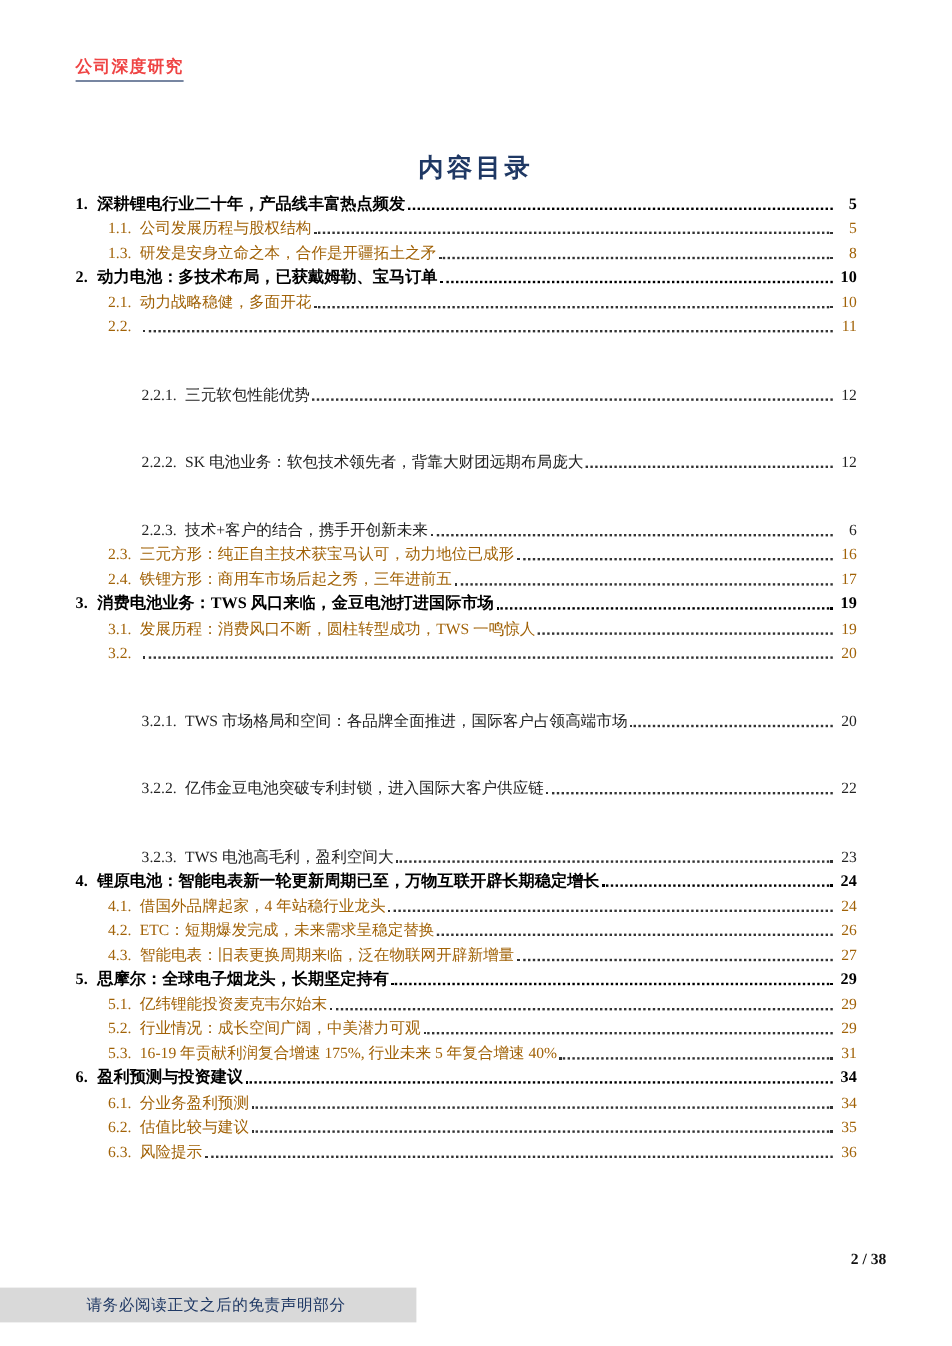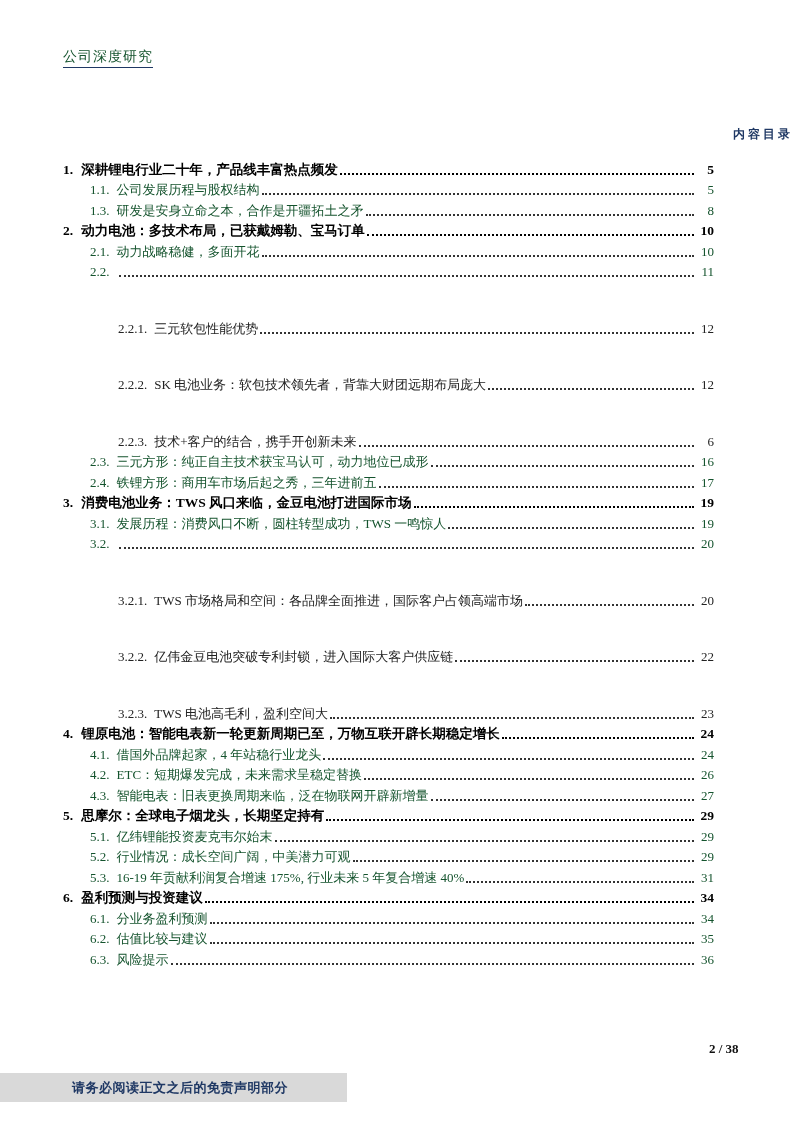--- a/index.html
+++ b/index.html
@@ -3,56 +3,56 @@
   <meta charset="utf-8">
   <style>
     html, body { margin: 0; padding: 0; background: #ffffff; }
     body {
       width: 793px; height: 1122px; position: relative; overflow: hidden;
       font-family: "Liberation Serif", "DejaVu Serif", serif;
       color: #111;
     }
     .header-label {
       position: absolute; left: 63px; top: 48px;
-      font-size: 14px; color: #14532d; letter-spacing: 1px;
-      border-bottom: 1.5px solid #1f3864; padding-bottom: 1px; line-height: 18px;
+      font-size: 14px; color: #ef4444; letter-spacing: 1px;
+      border-bottom: 1.5px solid #1f3864; padding-bottom: 1px; line-height: 18px; font-weight: bold;
     }
     .toc-title {
       position: absolute; left: 0; width: 793px; top: 126px;
-      text-align: right; font-size: 12px; font-weight: bold;
+      text-align: center; font-size: 21px; font-weight: bold;
       color: #1f3864; letter-spacing: 3px;
     }
     .toc {
       position: absolute; left: 63px; top: 158px; width: 651px;
     }
     .row {
       display: flex; align-items: flex-end; height: 20.5px;
       font-size: 13px; line-height: 18px; white-space: nowrap;
     }
     .row.l1 { font-weight: bold; font-size: 13.5px; color: #000; }
-    .row.l2 { padding-left: 27px; color: #14532d; }
+    .row.l2 { padding-left: 27px; color: #a16207; }
     .row.l3 { padding-left: 55px; color: #222; margin-top: 36px; }
     .row .num { margin-right: 7px; }
     .row.l1 .num { margin-right: 8px; }
     .row .leader {
       flex: 1; overflow: hidden; margin: 0 2px;
       border-bottom: 2px dotted #333; height: 1px; margin-bottom: 4px;
     }
     .row.l1 .leader { border-bottom: 2px dotted #000; }
     .row .page { min-width: 18px; text-align: right; }
     .page-num {
       position: absolute; left: 690px; top: 1041px; font-size: 13px; font-weight: bold; color: #111; margin-left: 19px;
     }
     .footer-band {
       position: absolute; left: 0; top: 1073px; width: 347px; height: 29px;
       background: #d9d9d9;
     }
     .footer-text {
       position: absolute; left: 72px; top: 1079px;
-      font-size: 13px; font-weight: bold; color: #1f3864; letter-spacing: 0.5px;
+      font-size: 13px; font-weight: normal; color: #1f3864; letter-spacing: 0.5px;
     }
   </style>
 </head>
 <body>
 
 <div class="header-label">公司深度研究</div>
 
 <div class="toc-title">内容目录</div>
 
 <div class="toc" id="toc">

